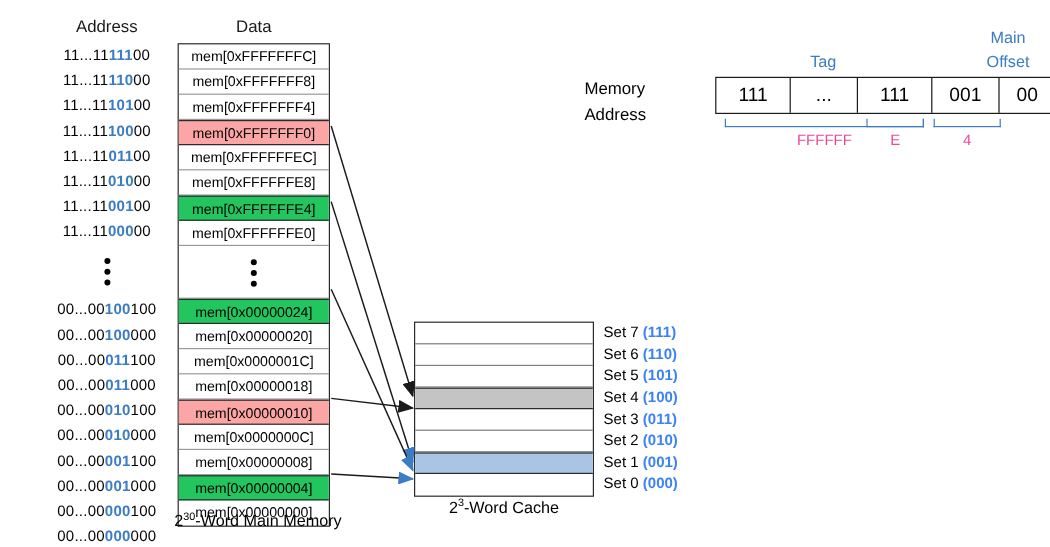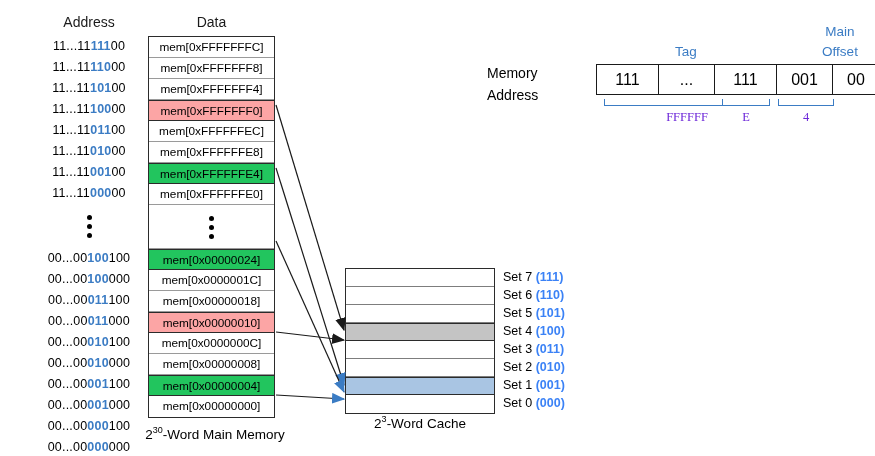--- a/index.html
+++ b/index.html
@@ -54,21 +54,21 @@
 
   
   .ma-label{left:487px;top:62px;font-size:14px;line-height:22px;}
   .field-box{left:596px;top:64px;height:31px;border:1.6px solid #1a1a1a;
              box-sizing:border-box;display:flex;background:#fff;}
   .fcell{display:flex;align-items:center;justify-content:center;
          font-size:16px;border-right:1.6px solid #1a1a1a;box-sizing:border-box;
          white-space:pre;}
   .fcell:last-child{border-right:none;}
   .flabel{font-size:13.5px;color:#3b7cc4;text-align:center;white-space:nowrap;}
-  .fsub{font-size:12.5px;color:#6d28d9;text-align:center;white-space:nowrap;font-family:Liberation Serif, serif;}
+  .fsub{font-size:12.5px;color:#ec4899;text-align:center;white-space:nowrap;}
   .brk{border-left:1.6px solid #3b7cc4;border-right:1.6px solid #3b7cc4;
        border-bottom:1.6px solid #3b7cc4;height:7px;box-sizing:border-box;}
 
   svg.overlay{position:absolute;left:0;top:0;width:875px;height:456px;
               pointer-events:none;}
 </style>
 </head>
 <body>
 
 <div class="abs hdr" style="left:34px;top:14px;width:110px;">Address</div>
@@ -106,20 +106,21 @@
     <div class="mrow blue">mem[0xFFFFFFE4]</div>
     <div class="mrow">mem[0xFFFFFFE0]</div>
     <div class="mrow gap">
       <div class="dots-col">
         <div class="dot"></div>
         <div class="dot"></div>
         <div class="dot"></div>
       </div>
     </div>
     <div class="mrow blue">mem[0x00000024]</div>
+    <div class="mrow">mem[0x00000020]</div>
     <div class="mrow">mem[0x0000001C]</div>
     <div class="mrow">mem[0x00000018]</div>
     <div class="mrow gray">mem[0x00000010]</div>
     <div class="mrow">mem[0x0000000C]</div>
     <div class="mrow">mem[0x00000008]</div>
     <div class="mrow blue">mem[0x00000004]</div>
     <div class="mrow">mem[0x00000000]</div>
   </div>
 
 <div class="abs caption" style="left:120px;top:425px;width:190px;">

